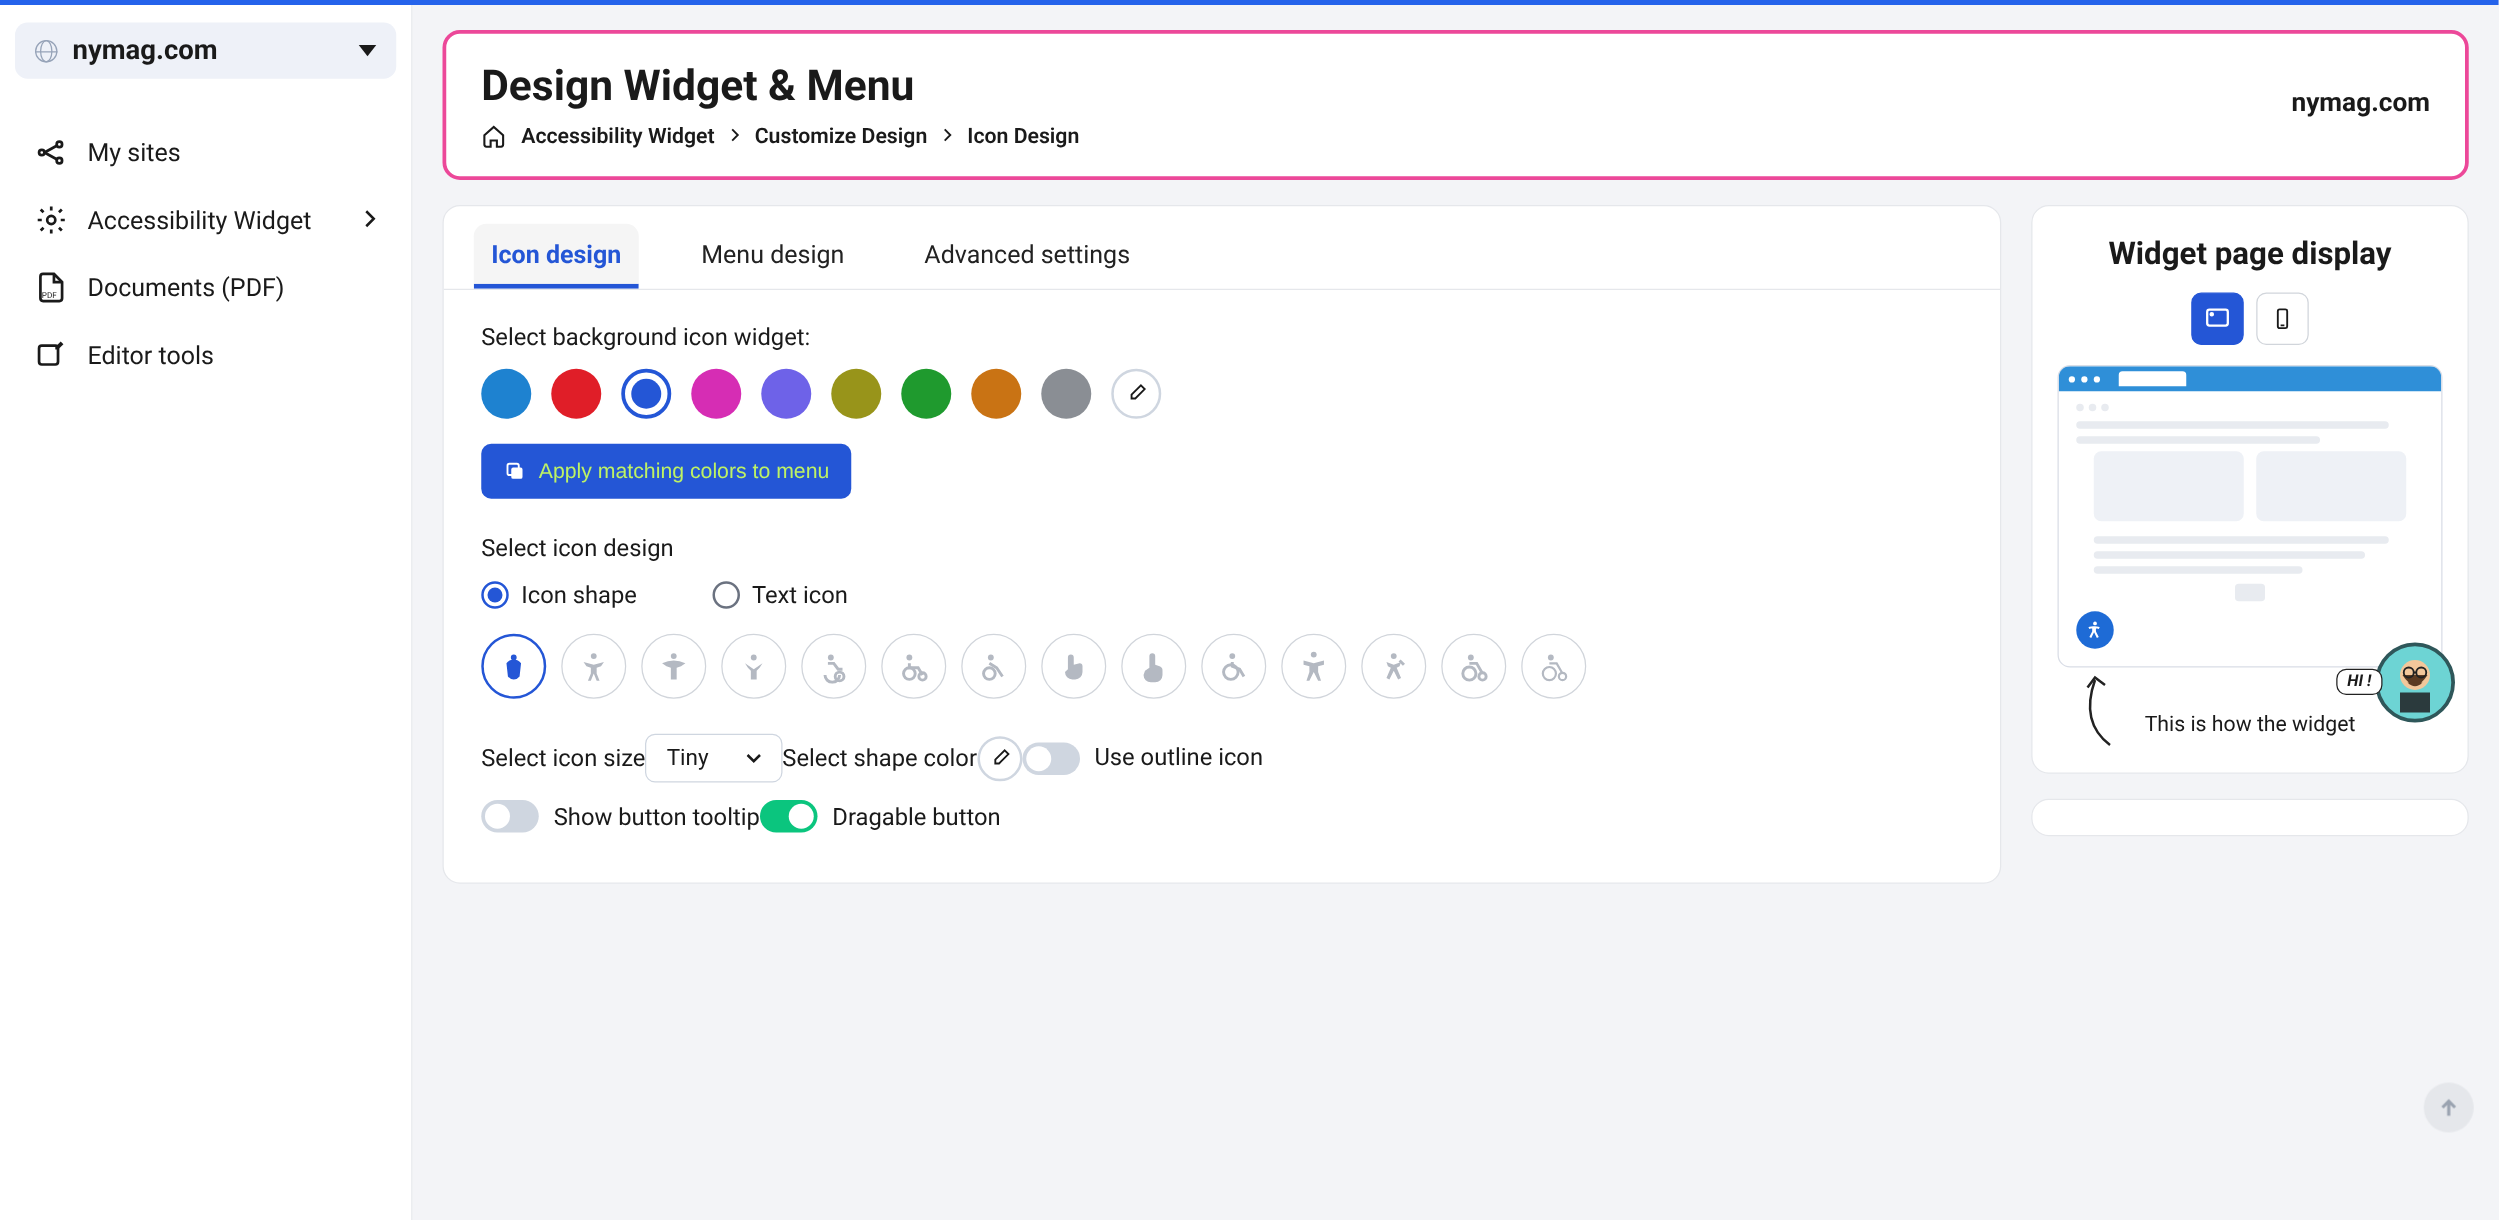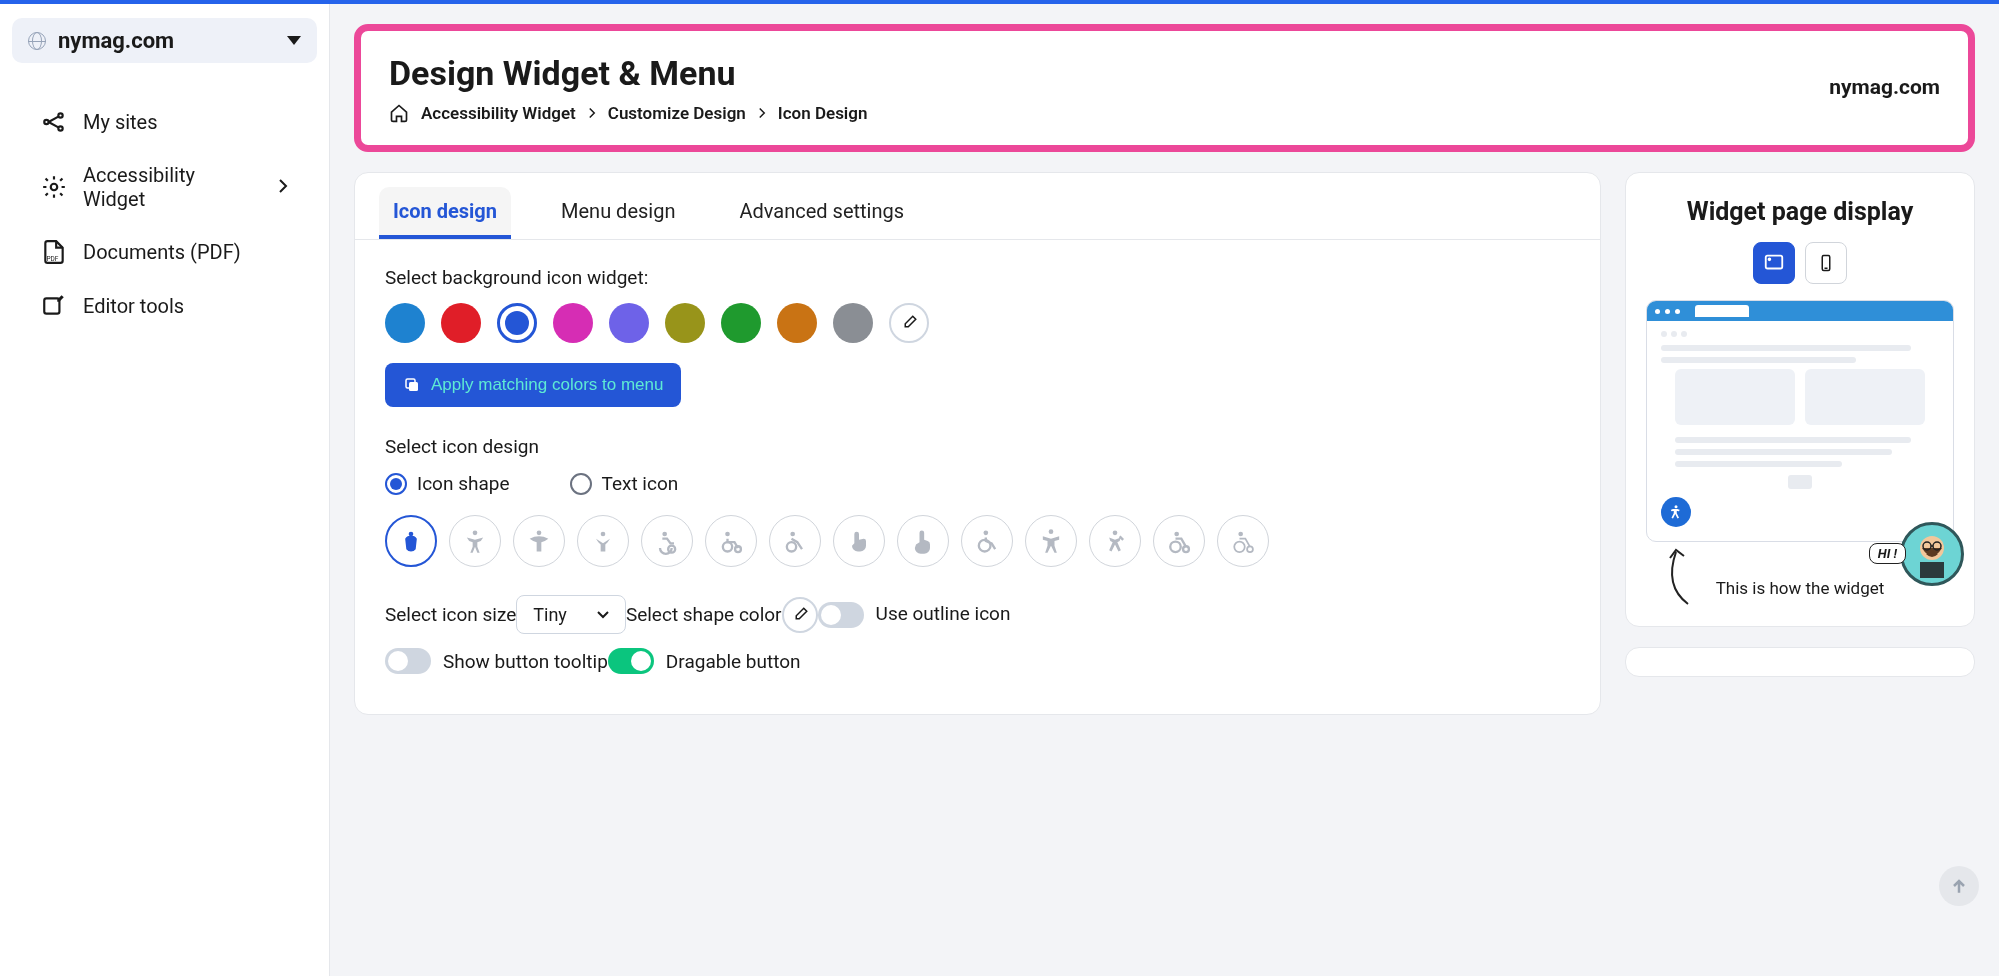--- a/index.html
+++ b/index.html
@@ -7,48 +7,48 @@
 .topbar { height: 4px; background: #2563eb; }
 .app { display: flex; height: calc(100vh - 4px); }
 .sidebar { width: 330px; background: #fff; border-right: 1px solid #e5e7eb; display: flex; flex-direction: column; }
 .site-selector { margin: 14px 12px 12px; padding: 10px 16px; background: #eef1f8; border-radius: 10px; display: flex; align-items: center; gap: 12px; cursor: pointer; }
 .site-selector .globe { width: 18px; height: 18px; border: 1.5px solid #96a3b8; border-radius: 50%; position: relative; }
 .site-selector .globe::before { content: ""; position: absolute; left: 50%; top: -1px; bottom: -1px; width: 8px; border: 1.5px solid #96a3b8; border-radius: 50%; transform: translateX(-50%); }
 .site-selector .globe::after { content: ""; position: absolute; left: -1px; right: -1px; top: 50%; border-top: 1.5px solid #96a3b8; }
 .site-selector .site-name { font-weight: 700; font-size: 22px; flex: 1; }
 .site-selector .caret { width: 0; height: 0; border-left: 7px solid transparent; border-right: 7px solid transparent; border-top: 9px solid #1a1a1a; }
 .nav { padding-top: 20px; flex: 1; }
-.nav-item { display: flex; align-items: center; gap: 16px; padding: 14px 41px; font-size: 20px; cursor: pointer; }
+.nav-item { display: flex; align-items: center; gap: 16px; padding: 14px 28px; font-size: 20px; cursor: pointer; }
 .nav-item .ico { width: 26px; height: 26px; display: flex; align-items: center; justify-content: center; }
 .nav-item .chev { margin-left: auto; }
 .nav-item .chev svg { width: 10px; height: 16px; }
 .sidebar-footer { padding: 12px 20px 20px; text-align: center; font-size: 14px; color: #444; position: relative; }
 .sidebar-footer a { color: #444; text-decoration: none; }
 .acc-badge { position: absolute; left: 18px; bottom: 30px; width: 42px; height: 42px; background: #1e6bd6; border-radius: 50%; display: flex; align-items: center; justify-content: center; color: #fff; }
 .main { flex: 1; display: flex; gap: 24px; padding: 20px 24px; overflow: auto; }
 .left-col { flex: 1; display: flex; flex-direction: column; gap: 20px; }
-.header-card { background: #fff; border: 7px solid #ec4899; border-radius: 14px; padding: 22px 28px; position: relative; }
+.header-card { background: #fff; border: 3px solid #ec4899; border-radius: 14px; padding: 22px 28px; position: relative; }
 .header-card h1 { font-size: 34px; font-weight: 700; margin-bottom: 10px; }
 .header-card .domain { position: absolute; right: 28px; top: 44px; font-size: 21px; font-weight: 700; }
 .breadcrumb { display: flex; align-items: center; gap: 12px; font-size: 17px; font-weight: 600; color: #1a1a1a; }
 .breadcrumb .home-ico { width: 20px; height: 20px; }
 .breadcrumb .sep svg { width: 8px; height: 12px; }
 .content-row { display: flex; gap: 24px; align-items: flex-start; }
 .panel { background: #fff; border: 1px solid #e5e7eb; border-radius: 14px; flex: 1; }
 .tabs { display: flex; border-bottom: 1px solid #e5e7eb; padding: 14px 24px 0; gap: 36px; }
 .tab { padding: 12px 14px; font-size: 20px; cursor: pointer; color: #222; }
 .tab.active { color: #2456d6; font-weight: 700; background: #f5f5f5; border-radius: 10px 10px 0 0; border-bottom: 4px solid #2456d6; }
 .panel-body { padding: 26px 30px; }
 .section-label { font-size: 19px; margin-bottom: 14px; }
 .swatches { display: flex; gap: 16px; align-items: center; margin-bottom: 20px; }
 .swatch { width: 40px; height: 40px; border-radius: 50%; cursor: pointer; }
 .swatch.selected { border: 3px solid #2456d6; padding: 5px; position: relative; }
 .swatch.selected .inner { width: 100%; height: 100%; border-radius: 50%; }
 .swatch-custom { width: 40px; height: 40px; border-radius: 50%; border: 2px solid #cfd6e0; display: flex; align-items: center; justify-content: center; cursor: pointer; }
-.apply-btn { background: #2456d6; color: #5eead4; border: none; padding: 12px 18px; font-size: 17px; font-weight: 500; border-radius: 8px; display: inline-flex; align-items: center; gap: 10px; cursor: pointer; margin-bottom: 28px; }
+.apply-btn { background: #2456d6; color: #bef264; border: none; padding: 12px 18px; font-size: 17px; font-weight: 500; border-radius: 8px; display: inline-flex; align-items: center; gap: 10px; cursor: pointer; margin-bottom: 28px; }
 .radio-row { display: flex; gap: 60px; margin-bottom: 20px; text-align: right; }
 .radio-opt { display: flex; align-items: center; gap: 10px; font-size: 19px; cursor: pointer; }
 .radio-opt .rdot { width: 22px; height: 22px; border: 2px solid #6b7280; border-radius: 50%; display: flex; align-items: center; justify-content: center; }
 .radio-opt.sel .rdot { border-color: #2456d6; }
 .radio-opt.sel .rdot::after { content: ""; width: 12px; height: 12px; background: #2456d6; border-radius: 50%; }
 .icon-grid { display: flex; flex-wrap: wrap; gap: 12px; margin-bottom: 28px; }
 .icon-opt { width: 52px; height: 52px; border: 1.5px solid #d1d5db; border-radius: 50%; display: flex; align-items: center; justify-content: center; cursor: pointer; color: #b4b9c2; }
 .icon-opt.sel { border: 2px solid #2456d6; color: #2456d6; }
 .icon-opt svg { width: 28px; height: 28px; }
 .controls-row { display: flex; align-items: center; flex-wrap: wrap; margin-bottom: 14px; font-size: 19px; }

